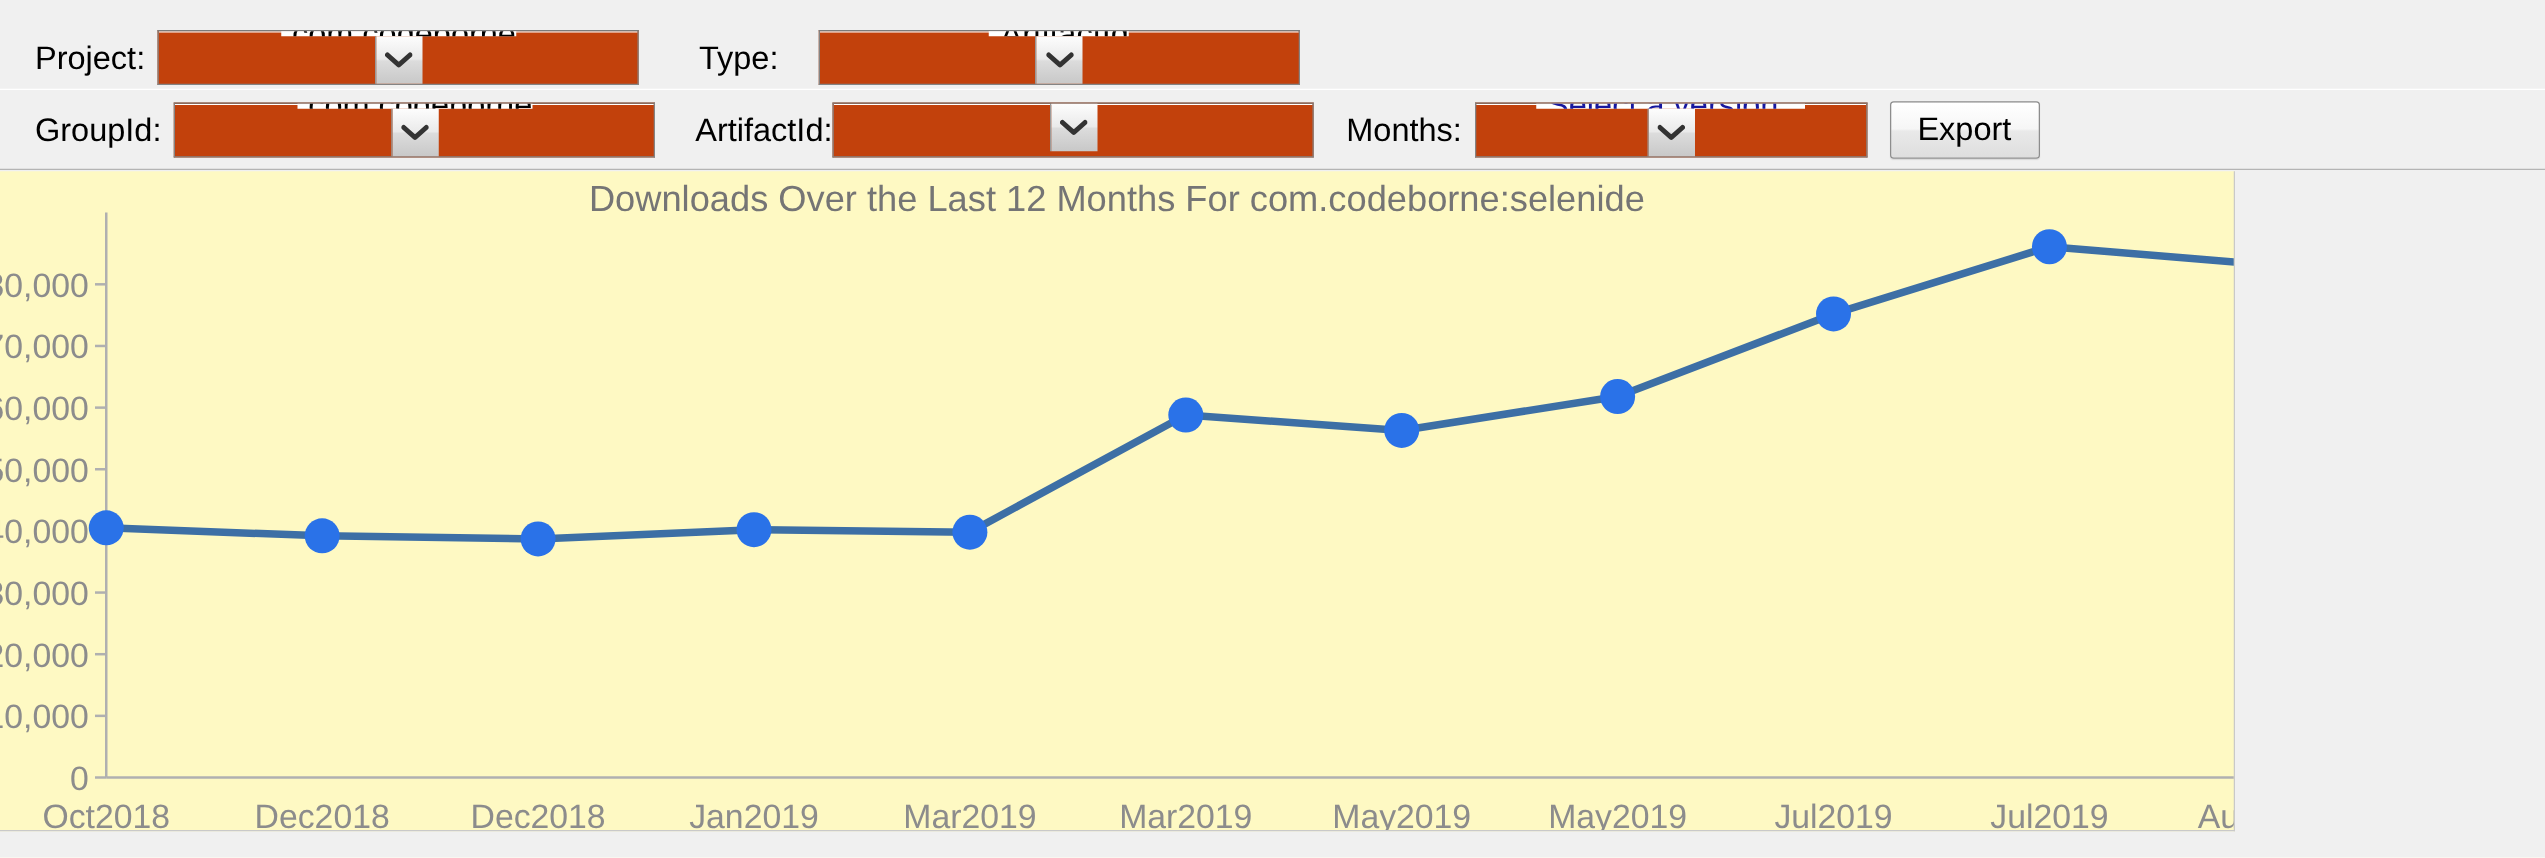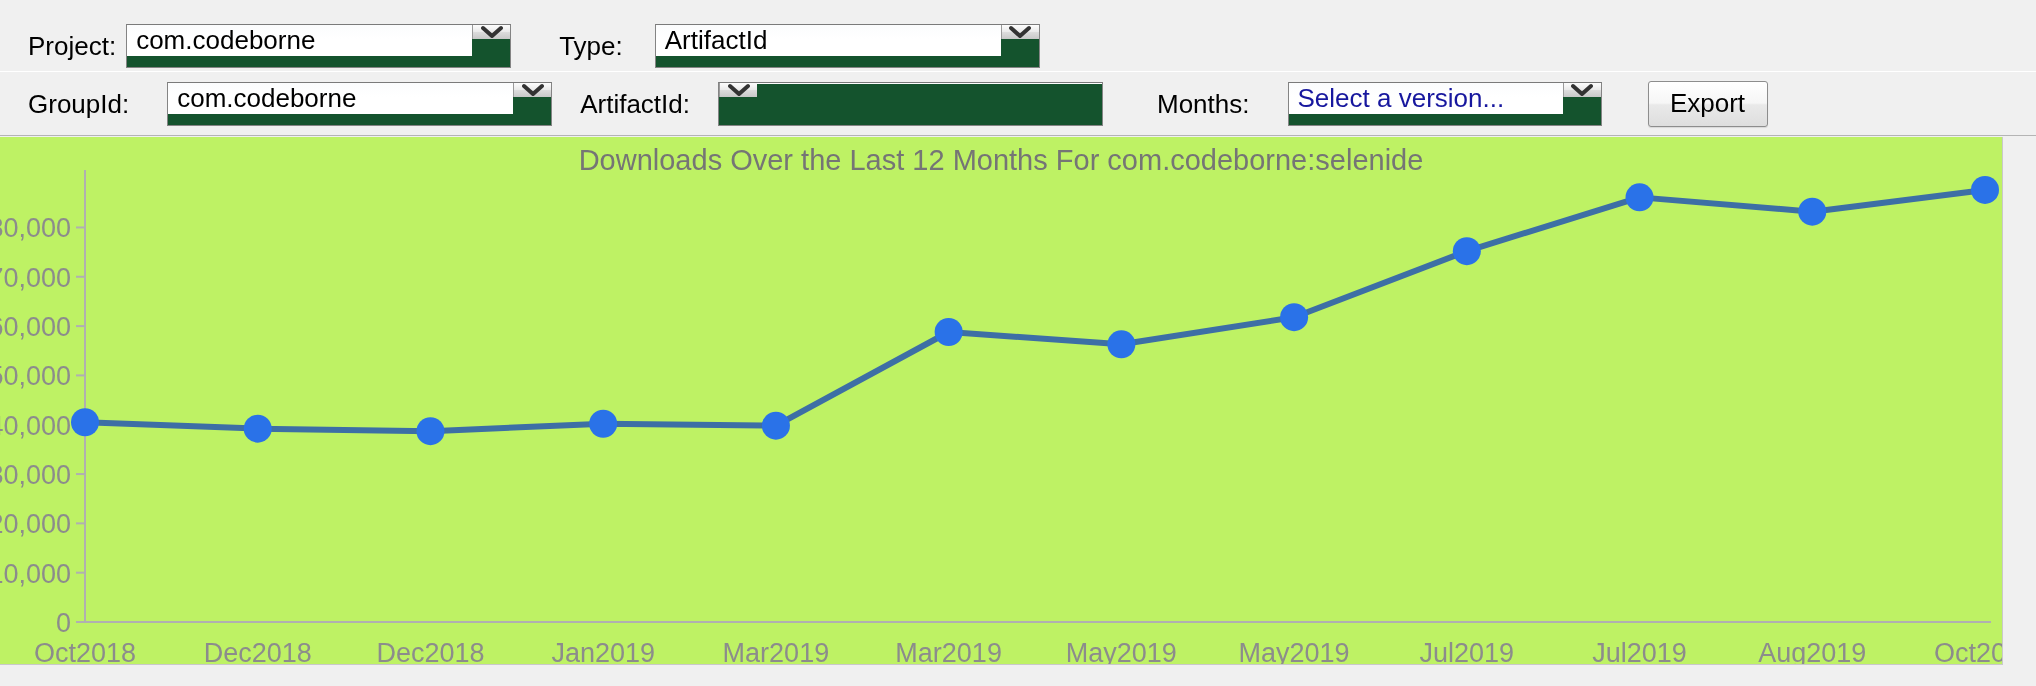--- a/index.html
+++ b/index.html
@@ -12,38 +12,39 @@
   #app { position: relative; width: 2036px; height: 686px; background: #f0f0f0; }
 
   
   .toolbar {
     position: absolute; left: 0; width: 2036px;
     background: #f0f0f0;
     display: flex; align-items: center;
     border-bottom: 1px solid #b4b4b4;
   }
   #toolbar-row-1 { top: 2px; height: 89px; }
-  #toolbar-row-2 { top: 71px; height: 65px; border-top: 1px solid #ffffff; gap: 28px; }
+  #toolbar-row-2 { top: 71px; height: 65px; border-top: 1px solid #ffffff; }
 
   .field-label {
     font-size: 26px; color: #000000;
     white-space: nowrap;
     padding: 0 10px 0 0;
     line-height: 1;
   }
 
   
   .combo {
     position: relative;
     height: 44px;
-    background: #14532d;
+    background: #c2410c;
     border: 1px solid #848484;
     border-top-color: #7a7a7a;
-    display: flex; align-items: flex-start;
+    display: flex; align-items: center;
     box-shadow: inset 0 1px 0 #ffffff;
+    flex-direction: column;
   }
   .combo .combo-value {
     flex: 1 1 auto;
     display: flex; align-items: center;
     padding-left: 9px;
     font-size: 26px; color: #000000;
     white-space: nowrap; overflow: hidden;
     background: linear-gradient(to bottom,#fbfcfd 0%,#ffffff 45%,#ffffff 100%);
   }
   .combo .combo-value.link { color: #17179e; }
@@ -65,22 +66,22 @@
     padding: 0 14px;
     font-size: 26px; color: #000000;
     white-space: nowrap; overflow: hidden;
     box-shadow: 0 1px 1px rgba(0,0,0,.10);
   }
 
   
   #chart-panel {
     position: absolute;
     left: 0; top: 137px;
-    width: 2003px; height: 528px;
-    background: #bef264;
+    width: 1788px; height: 528px;
+    background: #fef9c3;
     border-right: 1px solid #c9c9c9;
     border-bottom: 1px solid #c9c9c9;
     overflow: hidden;
   }
   #chart-title {
     position: absolute; left: 0; top: 7px; width: 100%;
     text-align: center;
     font-size: 29px; color: #757575;
     white-space: nowrap;
   }
@@ -132,21 +133,21 @@
   <div class="toolbar" id="toolbar-row-2">
     <span class="field-label" style="margin-left:28px;">GroupId:</span>
     <div class="combo" style="width:385px;">
       <span class="combo-value">com.codeborne</span>
       <span class="combo-arrow">
         <svg width="22" height="14" viewBox="0 0 22 14">
             <path d="M2 3 L11 11 L20 3" fill="none" stroke="#333" stroke-width="4" stroke-linecap="round" stroke-linejoin="round"></path>
           </svg>
       </span>
     </div>
-    <span class="field-label" style="padding-right:0;">ArtifactId:</span>
+    <span class="field-label" style="margin-left:32px;padding-right:0;">ArtifactId:</span>
     <div class="combo" style="width:385px;">
       <span class="combo-arrow">
         <svg width="22" height="14" viewBox="0 0 22 14">
             <path d="M2 3 L11 11 L20 3" fill="none" stroke="#333" stroke-width="4" stroke-linecap="round" stroke-linejoin="round"></path>
           </svg>
       </span>
     </div>
     <span class="field-label" style="margin-left:26px;">Months:</span>
     <div class="combo" style="width:314px;">
       <span class="combo-value link">Select a version...</span>

